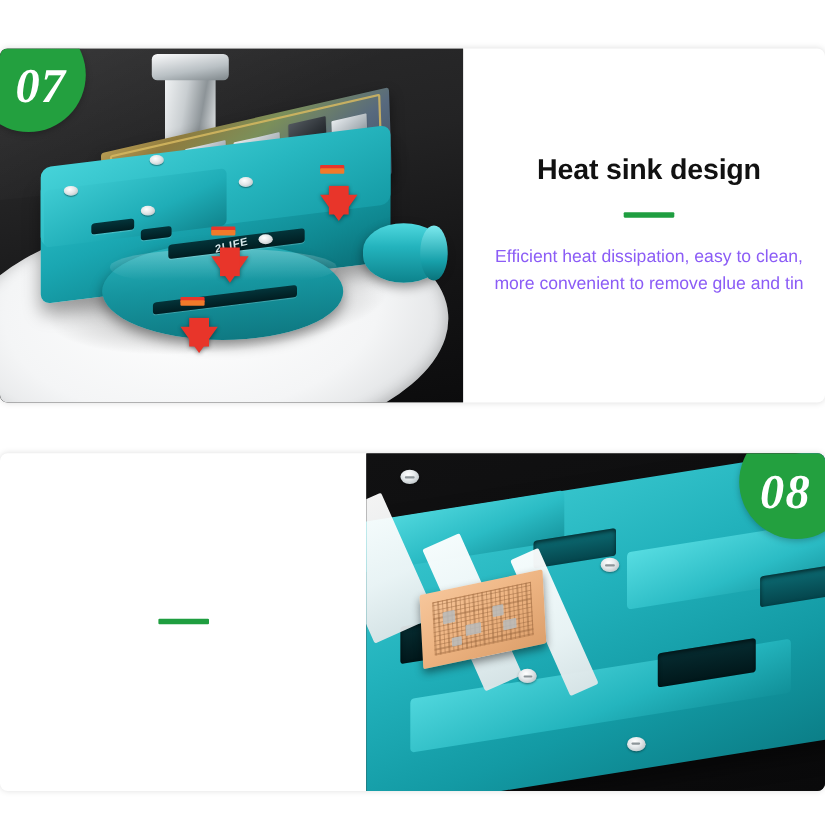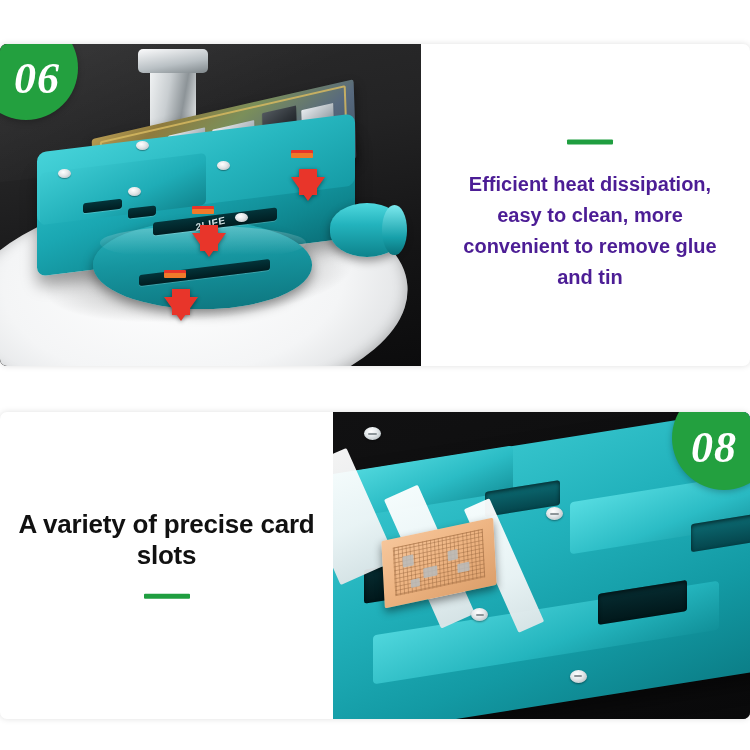--- a/index.html
+++ b/index.html
@@ -392,25 +392,24 @@
     letter-spacing: -0.2px;
   }
   .divider {
     width: 46px;
     height: 5px;
     background: #1f9e40;
     border-radius: 1px;
     margin: 22px auto 24px auto;
   }
   .feature-desc {
-    font-size: 20px;
+    font-size: 16px;
     line-height: 1.55;
-    color: #4c1d95;
+    color: #8b5cf6;
     margin: 0;
-    font-weight: bold;
   }
 </style>
 </head>
 <body>
 
 <div class="page">
 
   <div class="panel" id="panel-1">
 
     <div class="photo" id="photo-1">
@@ -462,37 +461,37 @@
         <div class="arrow" style="left:74%; top:28%;"></div>
 
         <div class="arrow-cap" style="left:46%; top:44%;"></div>
         <div class="arrow" style="left:46%; top:56%;"></div>
 
         <div class="arrow-cap" style="left:38%; top:76%;"></div>
         <div class="arrow" style="left:38%; top:88%;"></div>
       </div>
 
       <div class="badge" id="badge-01">
-        <span>06</span>
+        <span>07</span>
       </div>
     </div>
 
     <div class="text-block" id="text-1">
       <div class="text-inner">
+        <h2 class="feature-title">Heat sink design</h2>
         <div class="divider"></div>
         <p class="feature-desc">Efficient heat dissipation, easy to clean, more convenient to remove glue and tin</p>
       </div>
     </div>
   </div>
 
   <div class="panel" id="panel-2">
 
     <div class="text-block" id="text-2">
       <div class="text-inner">
-        <h2 class="feature-title">A variety of precise card slots</h2>
         <div class="divider"></div>
       </div>
     </div>
 
     <div class="photo" id="photo-2">
       <div class="cu-bg"></div>
 
       <div class="fixture" id="fixture-2">
         <div class="cu-block" id="cu-main"></div>
         <div class="cu-block" id="cu-rail-l"></div>

